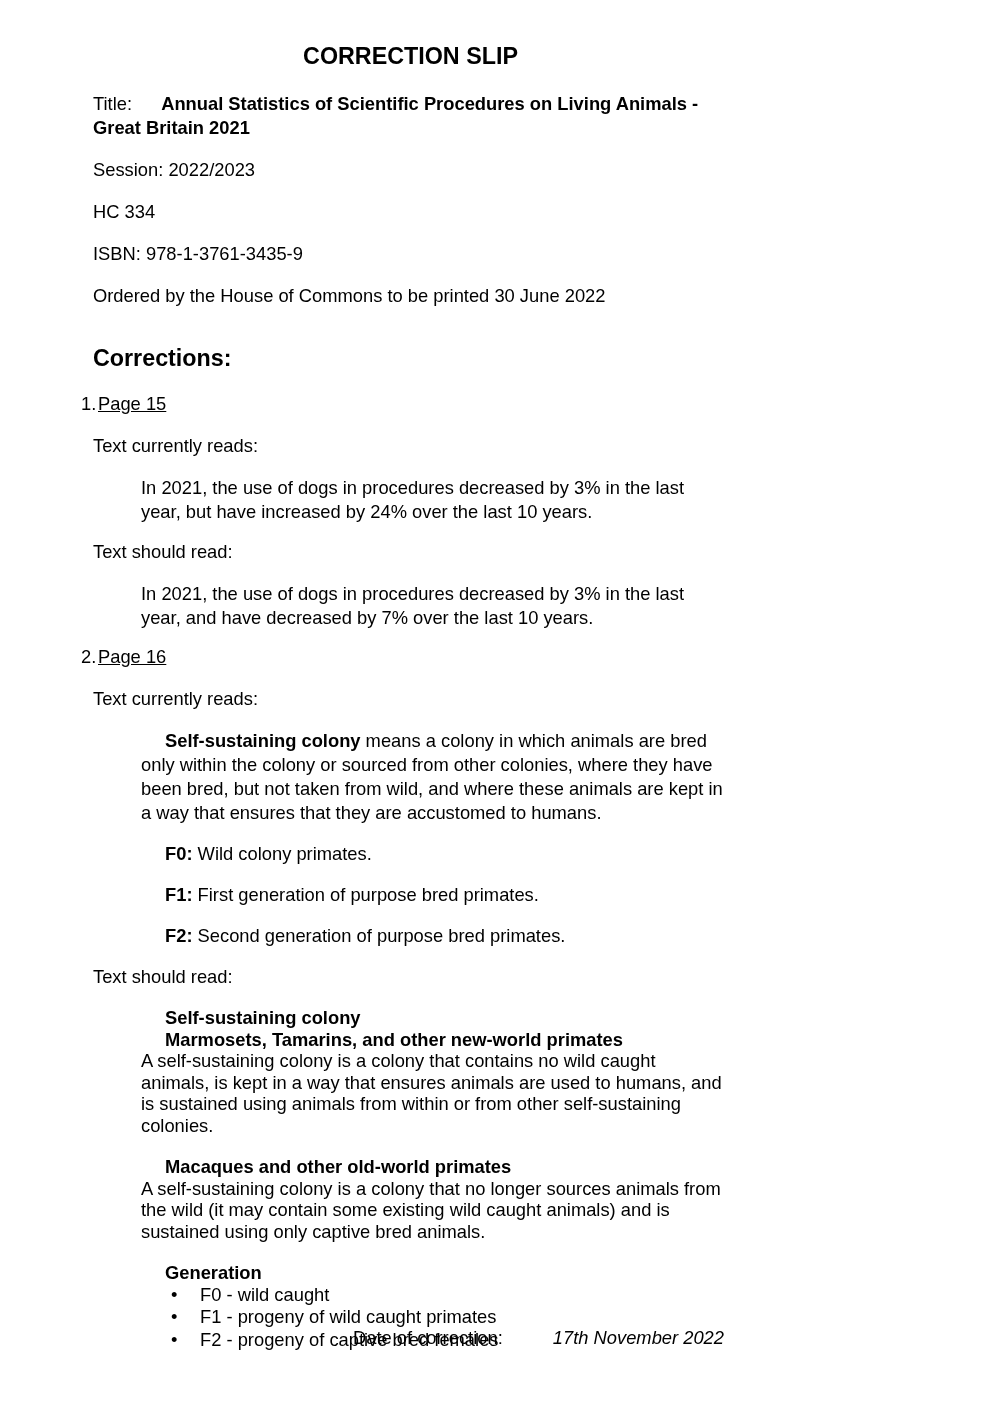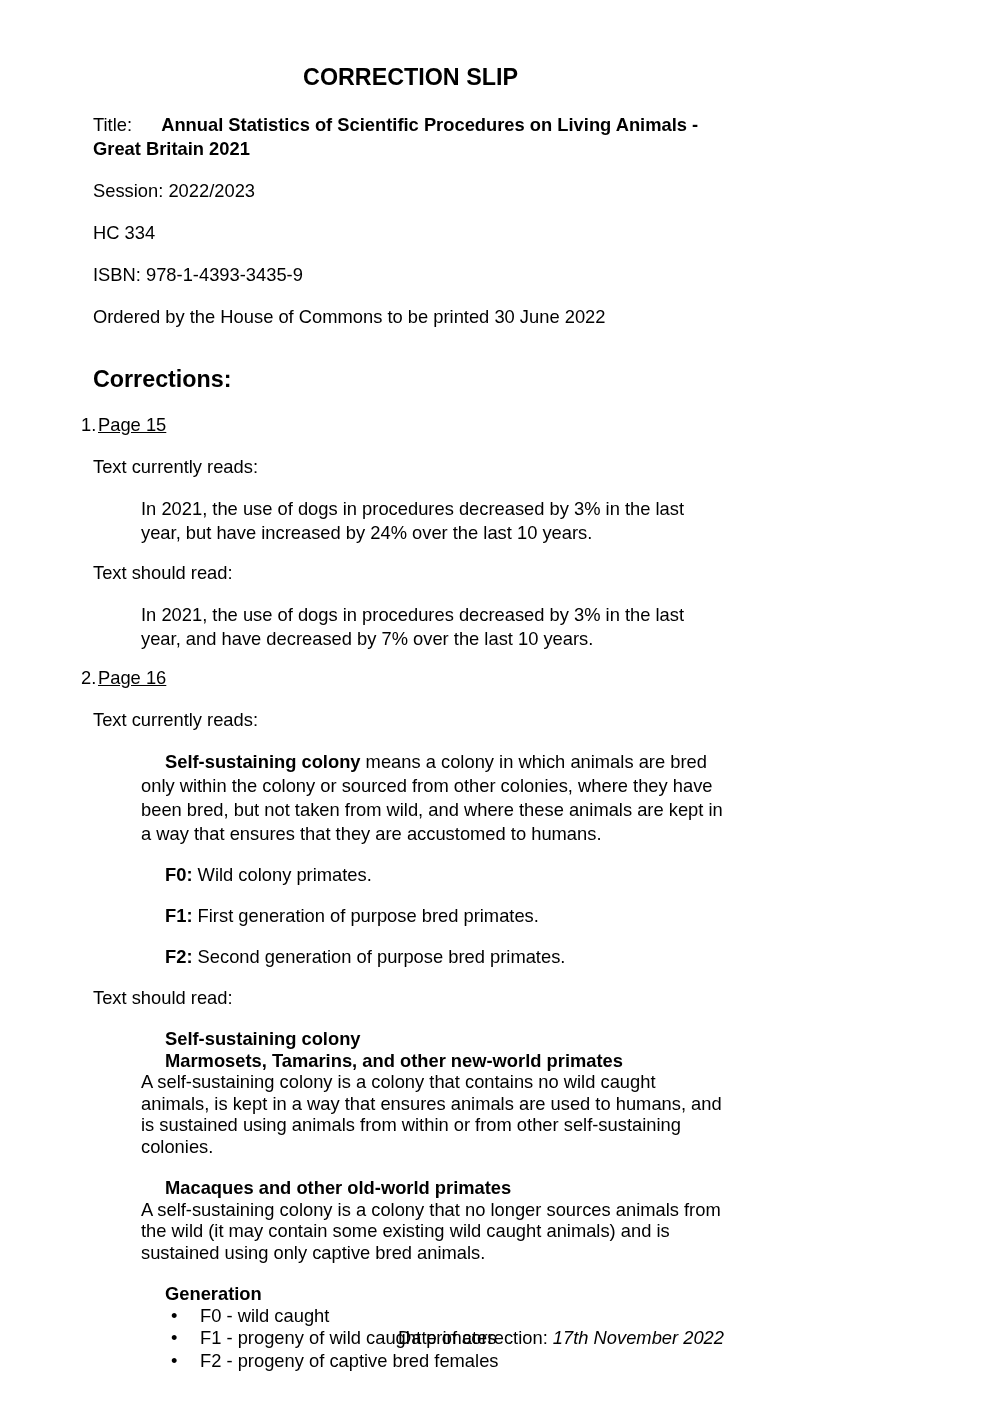--- a/index.html
+++ b/index.html
@@ -5,21 +5,21 @@
   html, body { margin: 0; padding: 0; background: #ffffff; }
   .page {
     position: relative;
     width: 818px;
     height: 1403px;
     background: #ffffff;
     color: #000000;
     font-family: "Liberation Sans", "DejaVu Sans", sans-serif;
     font-size: 18.33px;
     box-sizing: border-box;
-    padding: 63px 90px 0 93px;
+    padding: 42px 90px 0 93px;
     overflow: hidden;
   }
   p { margin: 0; }
   .doc-title {
     font-size: 23.3px;
     line-height: 28px;
     font-weight: bold;
     text-align: center;
     margin: 0 0 22px 0;
   }
@@ -53,36 +53,36 @@
     margin-left: 30px;
   }
   .bullet-glyph { width: 29px; flex: none; }
   .footer-line {
     position: absolute;
     top: 1326px;
     right: 94px;
     line-height: 24px;
     white-space: nowrap;
   }
-  .footer-line em { font-style: italic; }
+  .footer-line em { font-style: italic; margin-left: 45px; }
 </style>
 </head>
 <body>
 
 <div class="page">
 
   <h1 class="doc-title">CORRECTION SLIP</h1>
 
   <p class="meta-line"><span>Title: </span><span class="bold">Annual Statistics of Scientific Procedures on Living Animals - Great Britain 2021</span></p>
 
   <p class="meta-line">Session: 2022/2023</p>
 
   <p class="meta-line">HC 334</p>
 
-  <p class="meta-line">ISBN: 978-1-4393-3435-9</p>
+  <p class="meta-line">ISBN: 978-1-3761-3435-9</p>
 
   <p class="meta-line">Ordered by the House of Commons to be printed 30 June 2022</p>
 
   <h2 class="section-heading">Corrections:</h2>
 
   <div>
     <p class="num-line">
         <span class="num">1.</span>
         <span class="page-ref">Page 15</span>
       </p>

